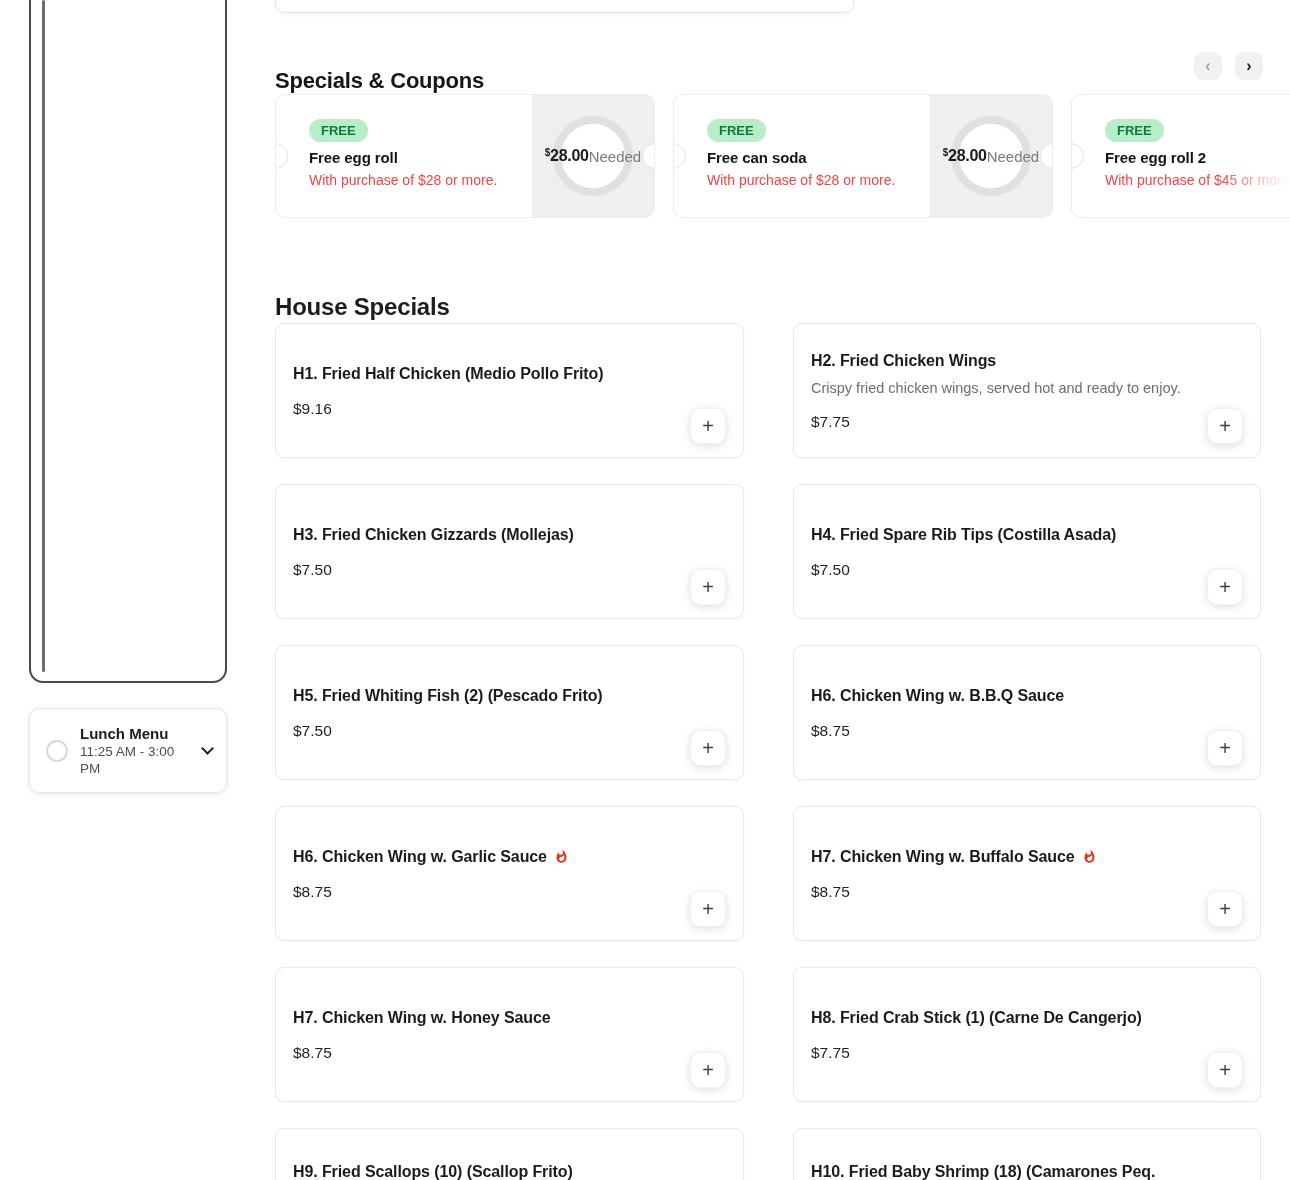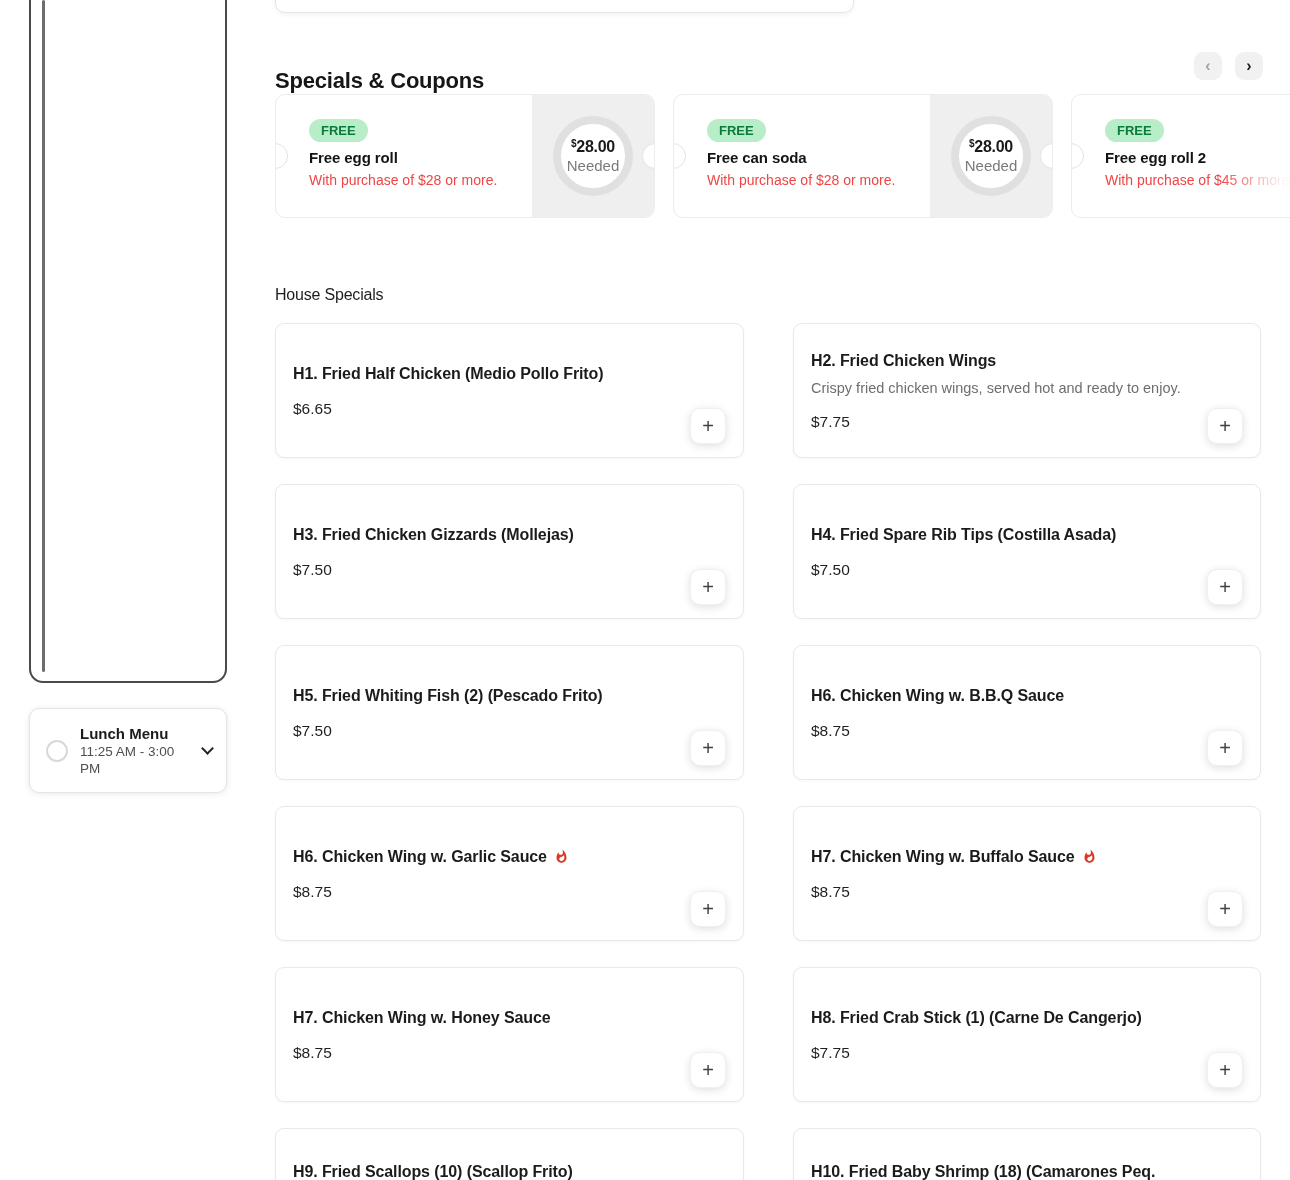--- a/index.html
+++ b/index.html
@@ -63,37 +63,37 @@
   .coupon-left { width:256px; padding:24px 10px 0 33px; }
   .badge {
     display:inline-block; background:var(--badge_bg); color:var(--badge_text);
     font-size:13px; font-weight:bold; padding:4px 12px; border-radius:999px; margin-bottom:7px;
   }
   .coupon-title { font-size:15px; font-weight:bold; color:#141414; margin-bottom:6px; letter-spacing:-0.1px; }
   .coupon-desc { font-size:14px; color:#ef4444; }
   .coupon-right { flex:1; background:var(--coupon_panel_bg); display:flex; align-items:center; justify-content:center; }
   .need-circle {
     width:80px; height:80px; border-radius:50%; border:8px solid var(--ring_color); background:#fff;
-    display:flex; flex-direction:column; align-items:center; justify-content:center;
+    display:flex; flex-direction:row; align-items:center; justify-content:center;
   }
   .need-amt { font-weight:bold; font-size:16px; color:#1a1a1a; letter-spacing:-0.3px; }
   .need-amt .cur { font-size:10px; vertical-align:5px; font-weight:bold; }
   .need-label { font-size:15px; color:#7a7a7a; margin-top:1px; }
   .notch {
     position:absolute; width:26px; height:26px; border-radius:50%;
     background:#fff; border:1px solid #e2e2e2; top:50%; margin-top:-13px;
   }
   .notch.l { left:-14px; } .notch.r { right:-14px; }
   .fade-right {
     position:absolute; left:1220px; top:95px; width:70px; height:114px; pointer-events:none;
     background:linear-gradient(to right, rgba(255,255,255,0), rgba(255,255,255,.95) 90%);
   }
 
   
-  .house-heading { position:absolute; left:275px; top:273px; font-size:16px; font-weight:normal; color:#1d1d1d; letter-spacing:-0.2px; }
+  .house-heading { position:absolute; left:275px; top:273px; font-size:24px; font-weight:bold; color:#1d1d1d; letter-spacing:-0.2px; }
   .items-grid {
     position:absolute; left:275px; top:323px;
     display:grid; grid-template-columns:469px 468px; column-gap:49px; row-gap:26px;
   }
   .item-card {
     position:relative; height:135px; border:1px solid #e9e9e9; border-radius:9px; background:#fff;
     box-shadow:0 1px 3px rgba(0,0,0,.04);
     display:flex; flex-direction:column; justify-content:center;
     padding:0 64px 0 17px; cursor:pointer;
   }
@@ -201,21 +201,21 @@
     </div>
 </div>
 <div class="fade-right"></div>
 
 <h2 class="house-heading">House Specials</h2>
 
 <div class="items-grid">
   <div class="item-card">
       <div class="item-name">H1. Fried Half Chicken (Medio Pollo Frito)</div>
 
-      <div class="item-price">$6.65</div>
+      <div class="item-price">$9.16</div>
       <button class="add-btn">
         <span>+</span>
       </button>
     </div>
     <div class="item-card">
       <div class="item-name">H2. Fried Chicken Wings</div>
       <div class="item-desc">Crispy fried chicken wings, served hot and ready to enjoy.</div>
       <div class="item-price">$7.75</div>
       <button class="add-btn">
         <span>+</span>

